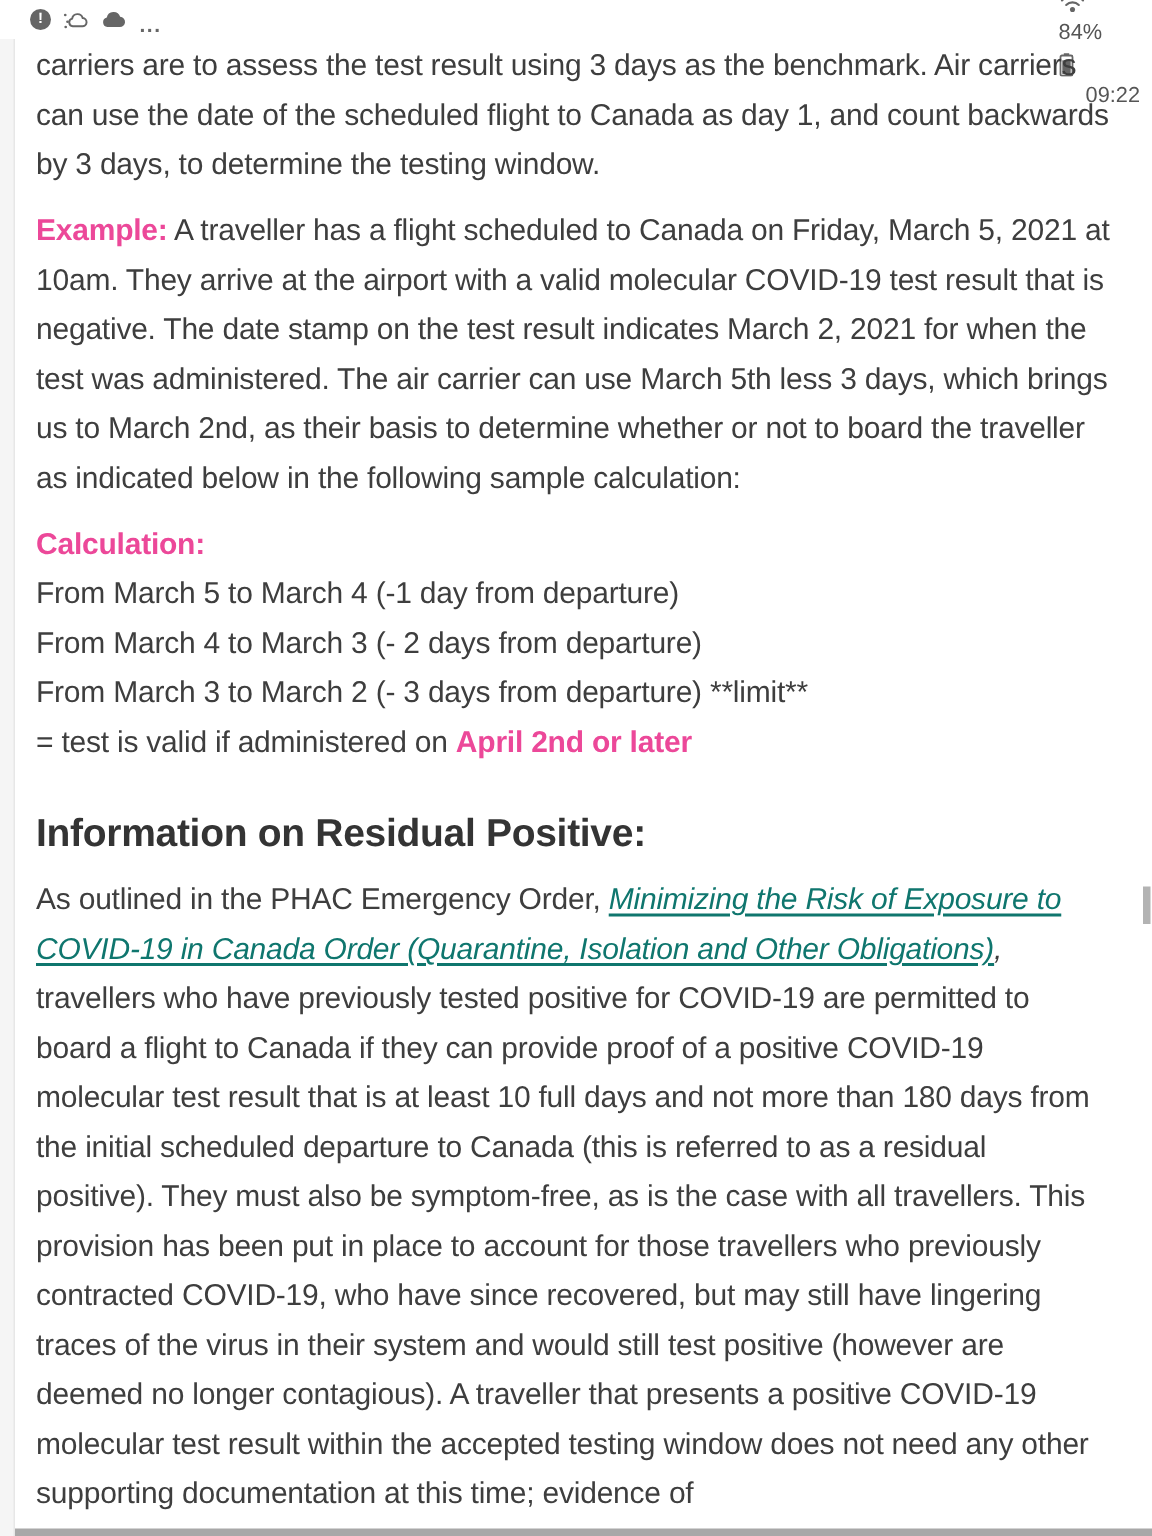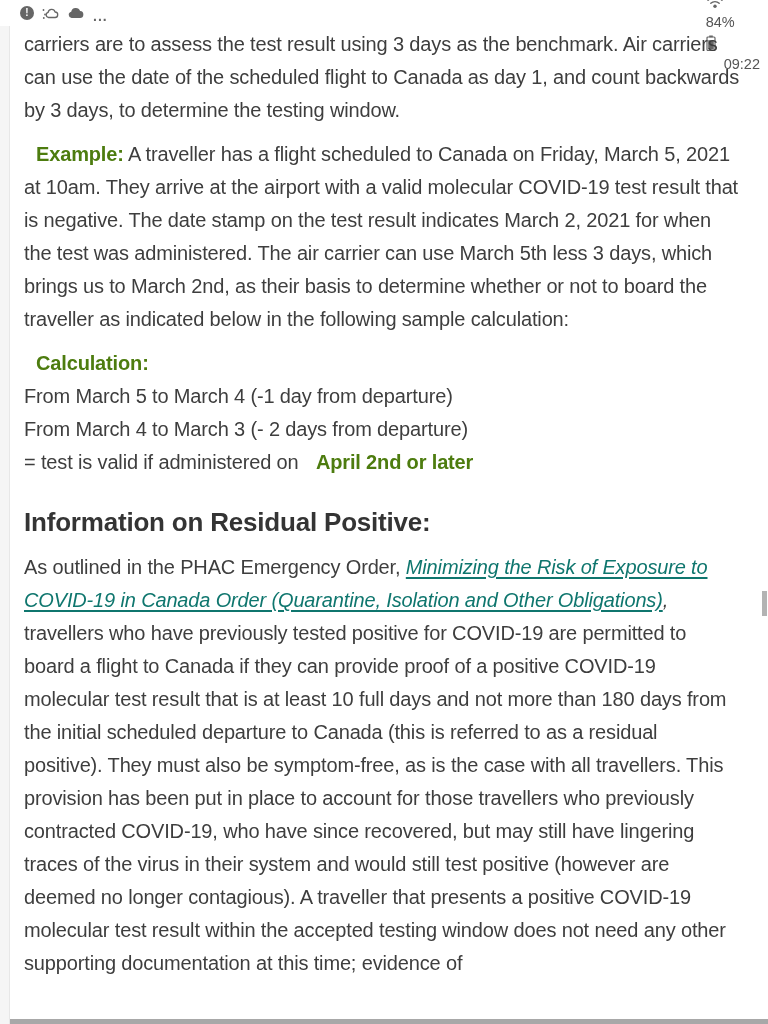--- a/index.html
+++ b/index.html
@@ -41,21 +41,21 @@
   .content {
     position: relative;
     margin: 0 28px 0 24px;
     color: #3e3e3e;
     font-size: 20px;
     line-height: 33px;
     letter-spacing: -0.15px;
   }
   .content p { margin: 11px 0; }
   .content p:first-child { margin-top: 2px; }
-  .content b { font-weight: bold; color: #4d7c0f; margin-left: 12px; }
+  .content b { font-weight: bold; color: #ec4899; }
   .calc { margin: 11px 0; }
   h2.section-heading {
     font-size: 26px; line-height: 31px; font-weight: bold;
     color: #343434; letter-spacing: -0.2px;
     margin: 28px 0 13px 0;
   }
   .link {
     color: #0f766e; font-style: italic;
     text-decoration: underline; text-underline-offset: 3px;
     cursor: pointer;
@@ -137,20 +137,21 @@
   <div class="content">
 
     <p><span>carriers are to assess the test result using 3 days as the benchmark. Air carriers can use the date of the scheduled flight to Canada as day 1, and count backwards by 3 days, to determine the testing window.</span></p>
 
     <p><b>Example:</b><span> A traveller has a flight scheduled to Canada on Friday, March 5, 2021 at 10am. They arrive at the airport with a valid molecular COVID-19 test result that is negative. The date stamp on the test result indicates March 2, 2021 for when the test was administered. The air carrier can use March 5th less 3 days, which brings us to March 2nd, as their basis to determine whether or not to board the traveller as indicated below in the following sample calculation:</span></p>
 
     <div class="calc">
       <div><b>Calculation:</b></div>
       <div>From March 5 to March 4 (-1 day from departure)</div>
       <div>From March 4 to March 3 (- 2 days from departure)</div>
+      <div>From March 3 to March 2 (- 3 days from departure) **limit**</div>
       <div><span>= test is valid if administered on </span><b>April 2nd or later</b></div>
     </div>
 
     <h2 class="section-heading">Information on Residual Positive:</h2>
 
     <p><span>As outlined in the PHAC Emergency Order, </span><a class="link">Minimizing the Risk of Exposure to COVID-19 in Canada Order (Quarantine, Isolation and Other Obligations)</a><span class="link-suffix">,</span><span> travellers who have previously tested positive for COVID-19 are permitted to board a flight to Canada if they can provide proof of a positive COVID-19 molecular test result that is at least 10 full days and not more than 180 days from the initial scheduled departure to Canada (this is referred to as a residual positive). They must also be symptom-free, as is the case with all travellers. This provision has been put in place to account for those travellers who previously contracted COVID-19, who have since recovered, but may still have lingering traces of the virus in their system and would still test positive (however are deemed no longer contagious). A traveller that presents a positive COVID-19 molecular test result within the accepted testing window does not need any other supporting documentation at this time; evidence of</span></p>
 
   </div>
 
   <div class="scroll-thumb"></div>

